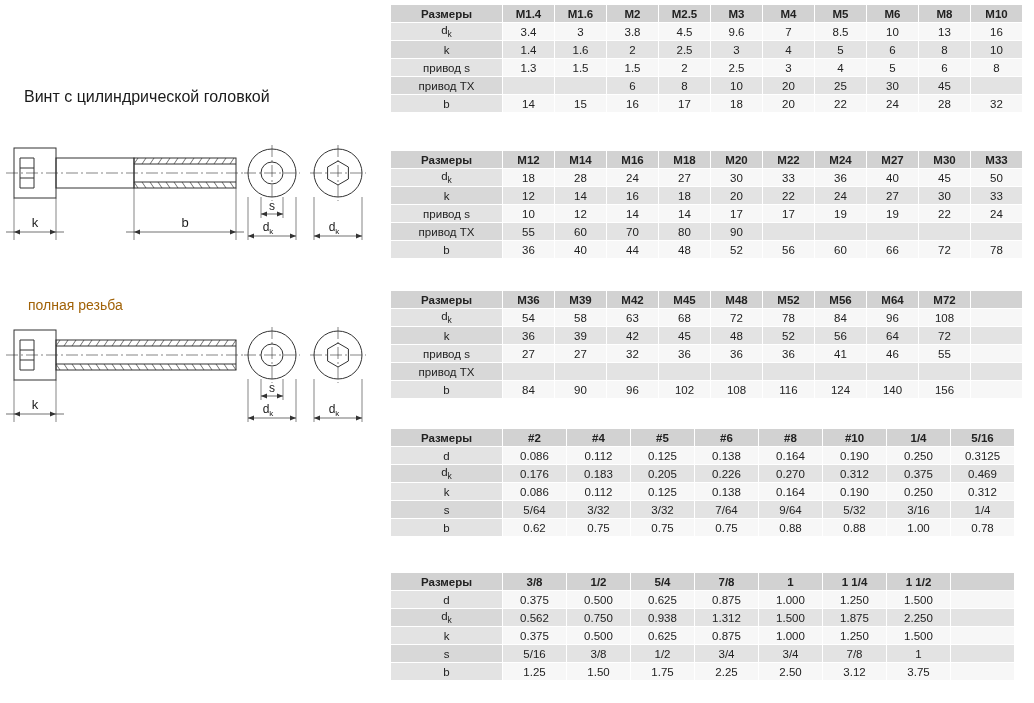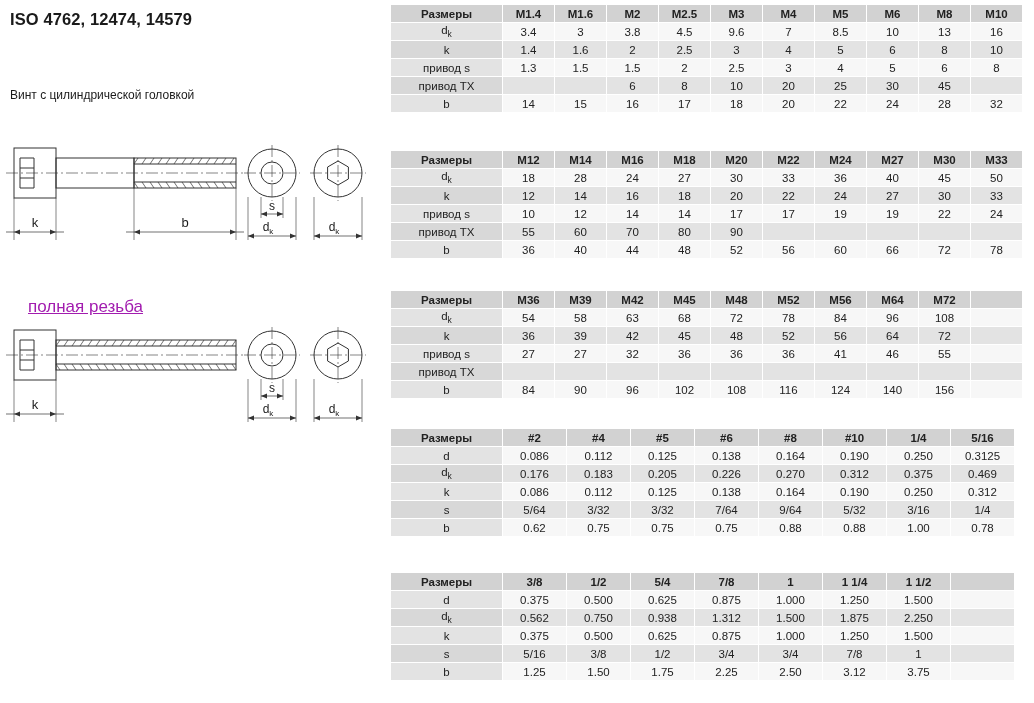--- a/index.html
+++ b/index.html
@@ -35,33 +35,32 @@
     width: 366px;
   }
   .title-line {
     font-size: 16.5px;
     font-weight: bold;
     line-height: 1.35;
     letter-spacing: 0.1px;
   }
   .subtitle {
     position: absolute;
-    left: 10px;
+    left: 24px;
     top: 88px;
-    font-size: 12px;
+    font-size: 16px;
     font-weight: normal;
     color: #1a1a1a;
   }
   .caption-full-thread {
     position: absolute;
     left: 28px;
     top: 297px;
-    font-size: 17px;
-    color: #a21caf;
-    text-decoration: underline;
+    font-size: 14px;
+    color: #a16207;
   }
   .drawing {
     position: absolute;
   }
   .drawing svg {
     display: block;
   }
   
   .tables {
     position: absolute;
@@ -110,21 +109,20 @@
   }
 </style>
 </head>
 <body>
 
 <div class="page">
 
   <div class="left-col">
 
     <div class="title-block">
-      <div class="title-line">ISO 4762, 12474, 14579</div>
     </div>
 
     <div class="subtitle">Винт с цилиндрической головкой</div>
 
     <div class="drawing" style="left:0px; top:128px; width:386px; height:145px;">
       <svg width="386" height="145" viewBox="0 0 386 145" xmlns="http://www.w3.org/2000/svg">
         <g fill="none" stroke="#333333" stroke-width="1">
 
           <rect x="14" y="20" width="42" height="50"></rect>
 

